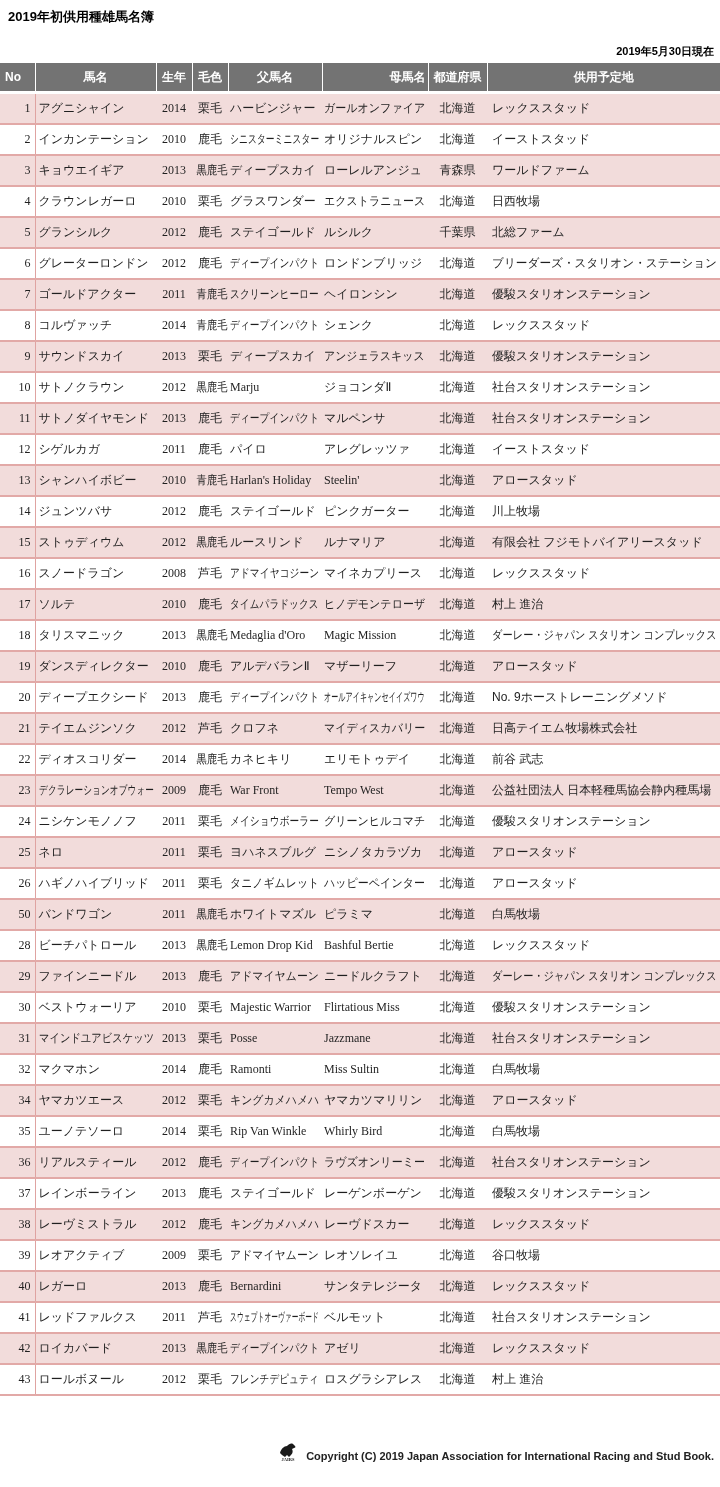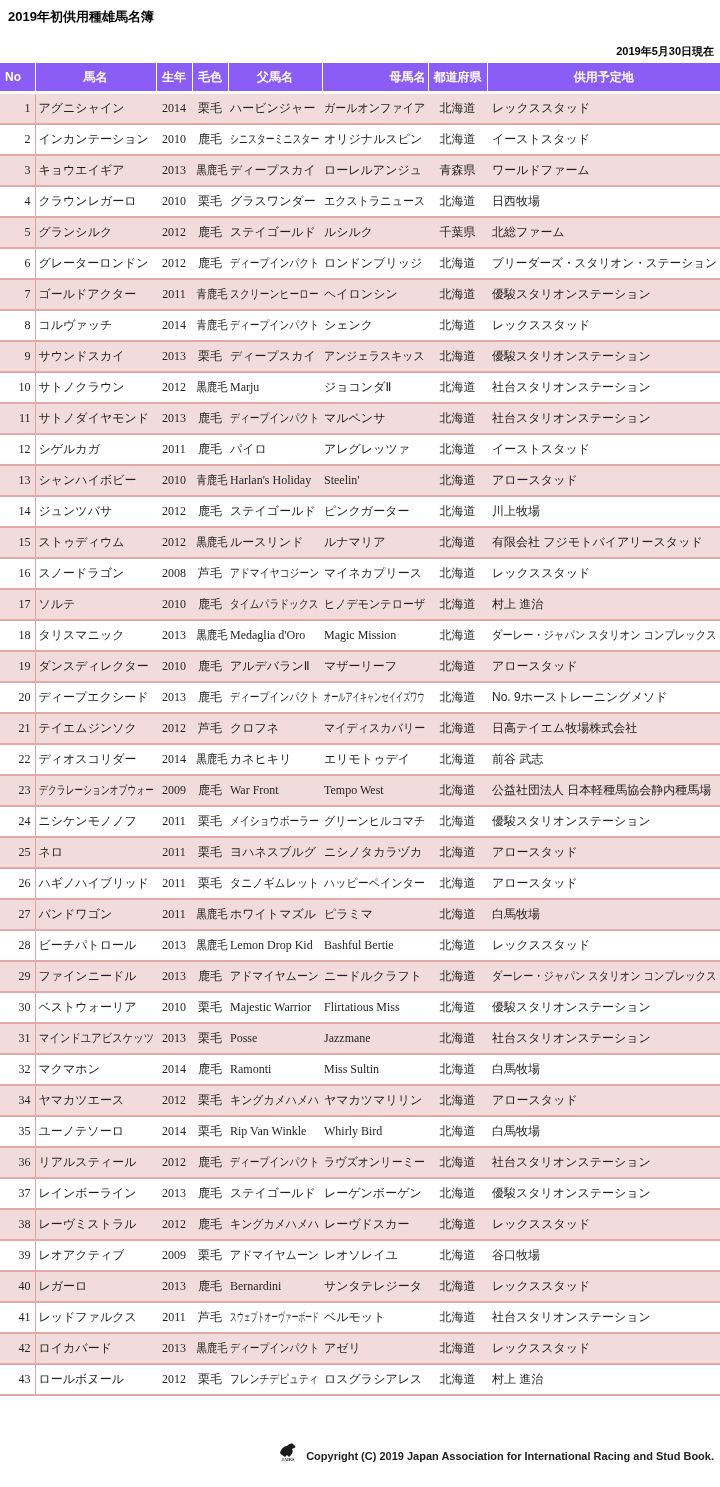--- a/index.html
+++ b/index.html
@@ -29,21 +29,21 @@
   col.w-no{width:35px;}
   col.w-name{width:121px;}
   col.w-year{width:36px;}
   col.w-coat{width:36px;}
   col.w-sire{width:94px;}
   col.w-dam{width:106px;}
   col.w-pref{width:59px;}
   col.w-loc{width:233px;}
 
   thead th{
-    background:#8b5cf6;
+    background:#737373;
     color:#ffffff;
     font-size:12px;
     font-weight:bold;
     height:28px;
     border-right:1px solid #ffffff;
     border-bottom:3px solid #ffffff;
     padding:0 2px;
     overflow:hidden;
     white-space:nowrap;
   }
@@ -383,21 +383,21 @@
           <td class="c0"><span class="cell-text">26</span></td>
           <td class="c1"><span class="cell-text">ハギノハイブリッド</span></td>
           <td class="c2"><span class="cell-text latin">2011</span></td>
           <td class="c3"><span class="cell-text">栗毛</span></td>
           <td class="c4"><span class="cell-text" style="transform: scaleX(0.908);">タニノギムレット</span></td>
           <td class="c5"><span class="cell-text" style="transform: scaleX(0.918);">ハッピーペインター</span></td>
           <td class="c6"><span class="cell-text">北海道</span></td>
           <td class="c7"><span class="cell-text">アロースタッド</span></td>
         </tr>
         <tr>
-          <td class="c0"><span class="cell-text">27</span></td>
+          <td class="c0"><span class="cell-text">50</span></td>
           <td class="c1"><span class="cell-text">バンドワゴン</span></td>
           <td class="c2"><span class="cell-text latin">2011</span></td>
           <td class="c3"><span class="cell-text" style="transform: scaleX(0.861);">黒鹿毛</span></td>
           <td class="c4"><span class="cell-text">ホワイトマズル</span></td>
           <td class="c5"><span class="cell-text">ピラミマ</span></td>
           <td class="c6"><span class="cell-text">北海道</span></td>
           <td class="c7"><span class="cell-text">白馬牧場</span></td>
         </tr>
         <tr>
           <td class="c0"><span class="cell-text">28</span></td>

